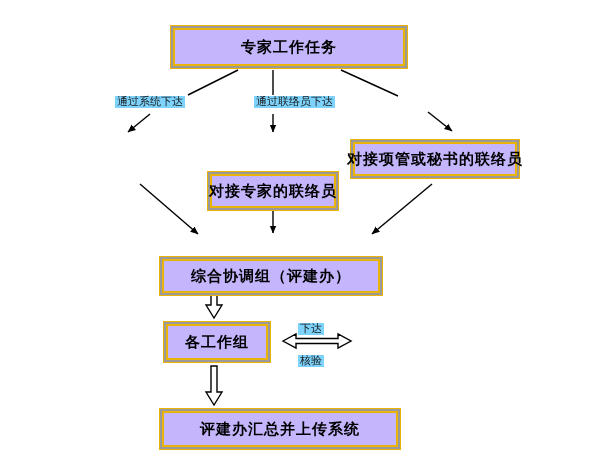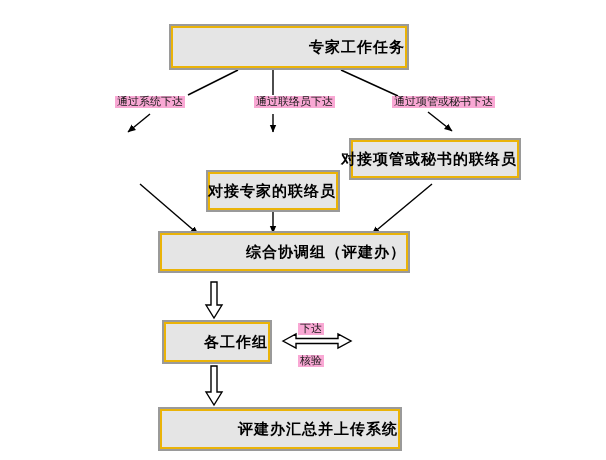--- a/index.html
+++ b/index.html
@@ -13,25 +13,25 @@
     height: 460px;
     background: #ffffff;
     overflow: hidden;
     font-family: "DejaVu Sans", "Liberation Sans", sans-serif;
   }
 
   
   .node {
     position: absolute;
     box-sizing: border-box;
-    background: #e5e5e5;
-    border: 3px solid #eab308;
+    background: #c4b5fd;
+    border: 5px solid #eab308;
     display: flex;
     align-items: center;
-    justify-content: flex-end;
+    justify-content: center;
     z-index: 5;
   }
   .node::after {
     content: "";
     position: absolute;
     left: -4px;
     top: -4px;
     right: -4px;
     bottom: -4px;
     border: 2px solid #9a9a9a;
@@ -46,21 +46,21 @@
     white-space: nowrap;
     line-height: 1;
   }
 
   
   .edge-label {
     position: absolute;
     font-size: 11px;
     color: #1a1a1a;
     white-space: nowrap;
-    background: #f9a8d4;
+    background: #7dd3fc;
     padding: 0 2px;
     z-index: 6;
     line-height: 1.1;
   }
 
   
   #arrows {
     position: absolute;
     left: 0;
     top: 0;
@@ -115,44 +115,41 @@
 
 
   <div class="node" style="left:207px; top:139px; width:132px; height:40px;margin-top:32px;">
     <span class="node-text">对接专家的联络员</span>
   </div>
 
   <div class="node" style="left:350px; top:139px; width:170px; height:40px;">
     <span class="node-text">对接项管或秘书的联络员</span>
   </div>
 
-  <div class="node" style="left:159px; top:232px; width:250px; height:40px;">
+  <div class="node" style="left:159px; top:256px; width:224px; height:40px;">
     <span class="node-text">综合协调组（评建办）</span>
   </div>
 
   <div class="node" style="left:163px; top:321px; width:108px; height:42px;">
     <span class="node-text">各工作组</span>
   </div>
 
 
   <div class="node" style="left:159px; top:408px; width:242px; height:42px;">
     <span class="node-text">评建办汇总并上传系统</span>
   </div>
 
   <div class="edge-label" style="left:115px; top:96px;">
     <span>通过系统下达</span>
   </div>
 
   <div class="edge-label" style="left:238px; top:96px;margin-left:16px;">
     <span>通过联络员下达</span>
   </div>
 
-  <div class="edge-label" style="left:392px; top:96px;">
-    <span>通过项管或秘书下达</span>
-  </div>
 
   <div class="edge-label" style="left:298px; top:323px;">
     <span>下达</span>
   </div>
 
   <div class="edge-label" style="left:298px; top:355px;">
     <span>核验</span>
   </div>
 
 </div>

